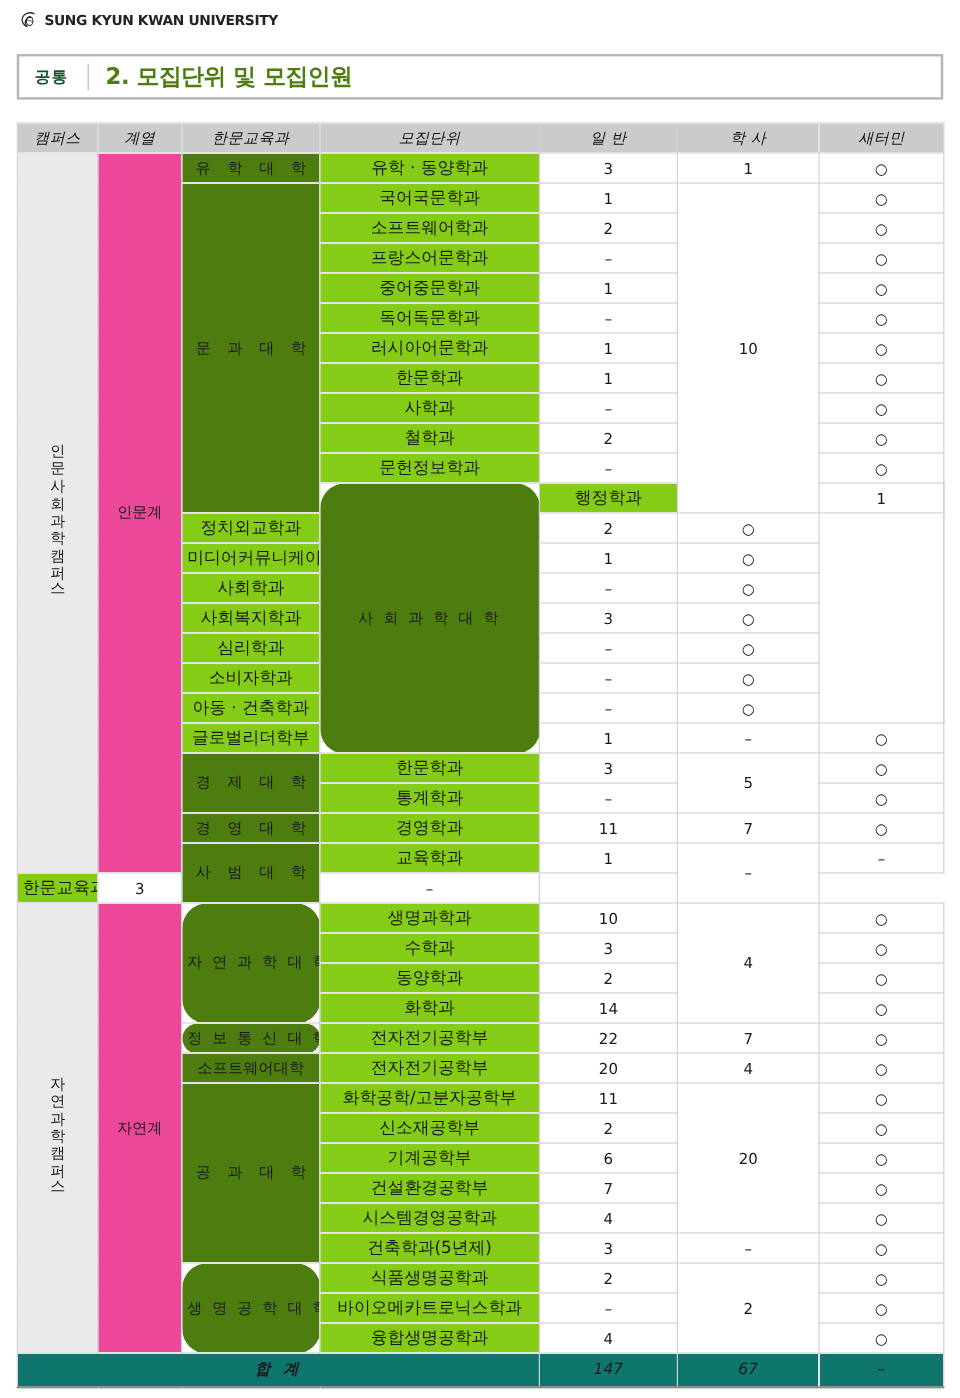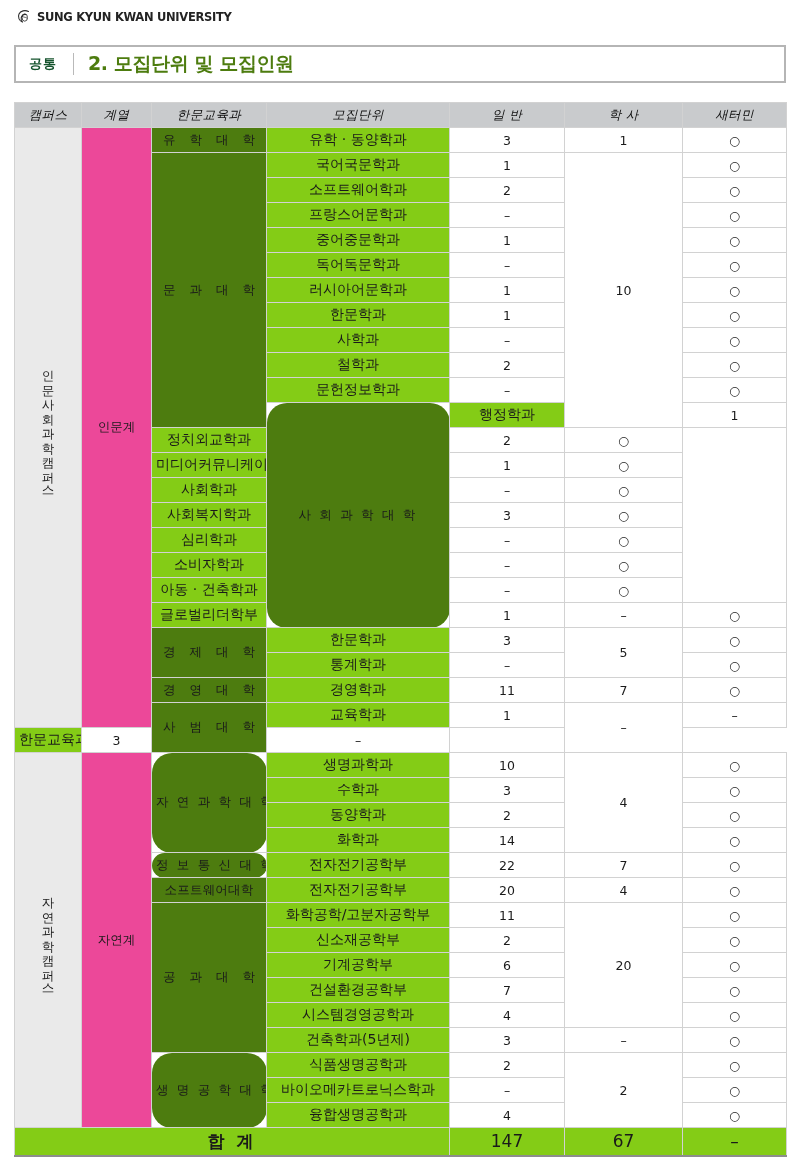--- a/index.html
+++ b/index.html
@@ -106,26 +106,27 @@
   td.college.spread2 { letter-spacing: 2.2px; padding-left: 4px; border-radius: 20px; }
   td.unit {
     text-align: left;
     padding-left: 9px;
     font-size: 14px;
     background: #84cc16;
   }
   td.num { font-size: 12.5px; background: #ffffff; }
 
   tr.total td {
-    background: #84cc16;
+    background: #0f766e;
     font-weight: 700;
-    font-size: 17px;
+    font-size: 13px;
     height: 28px;
     border-bottom: 2px solid #8d8d8d;
     letter-spacing: 3px;
+    font-style: italic;
   }
   tr.total td.num { font-weight: 400; letter-spacing: 0; }
 </style>
 </head>
 <body>
 
 <div class="page">
 
   <div class="brand">
     <svg class="brand-mark" viewBox="0 0 34 34">

